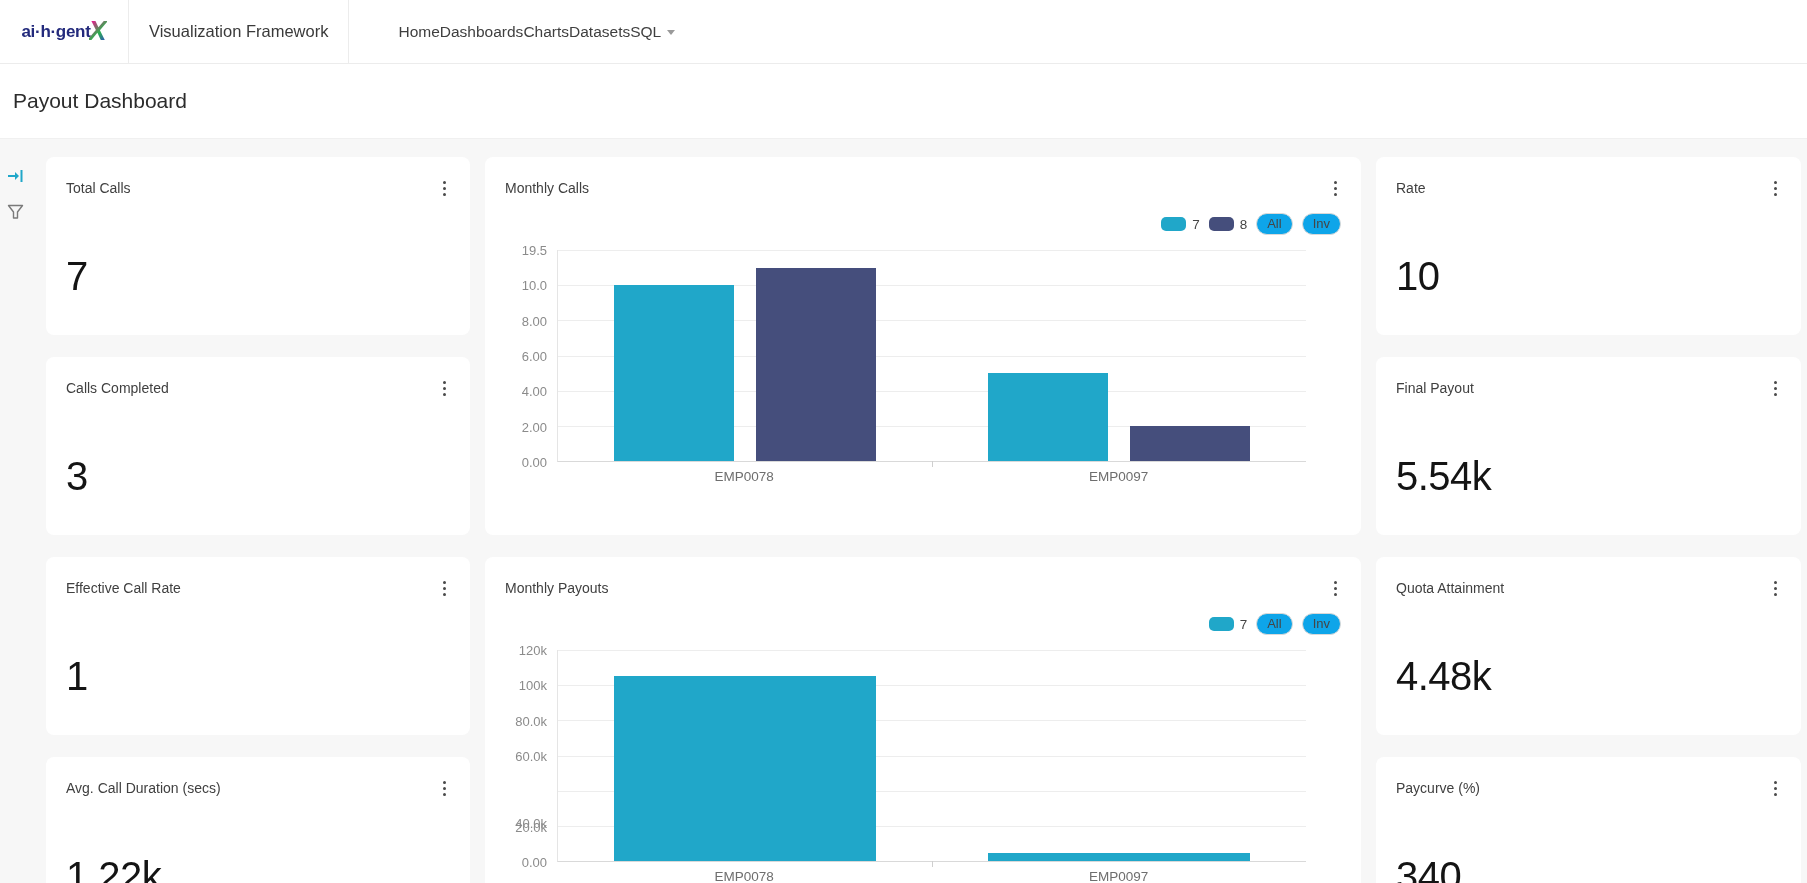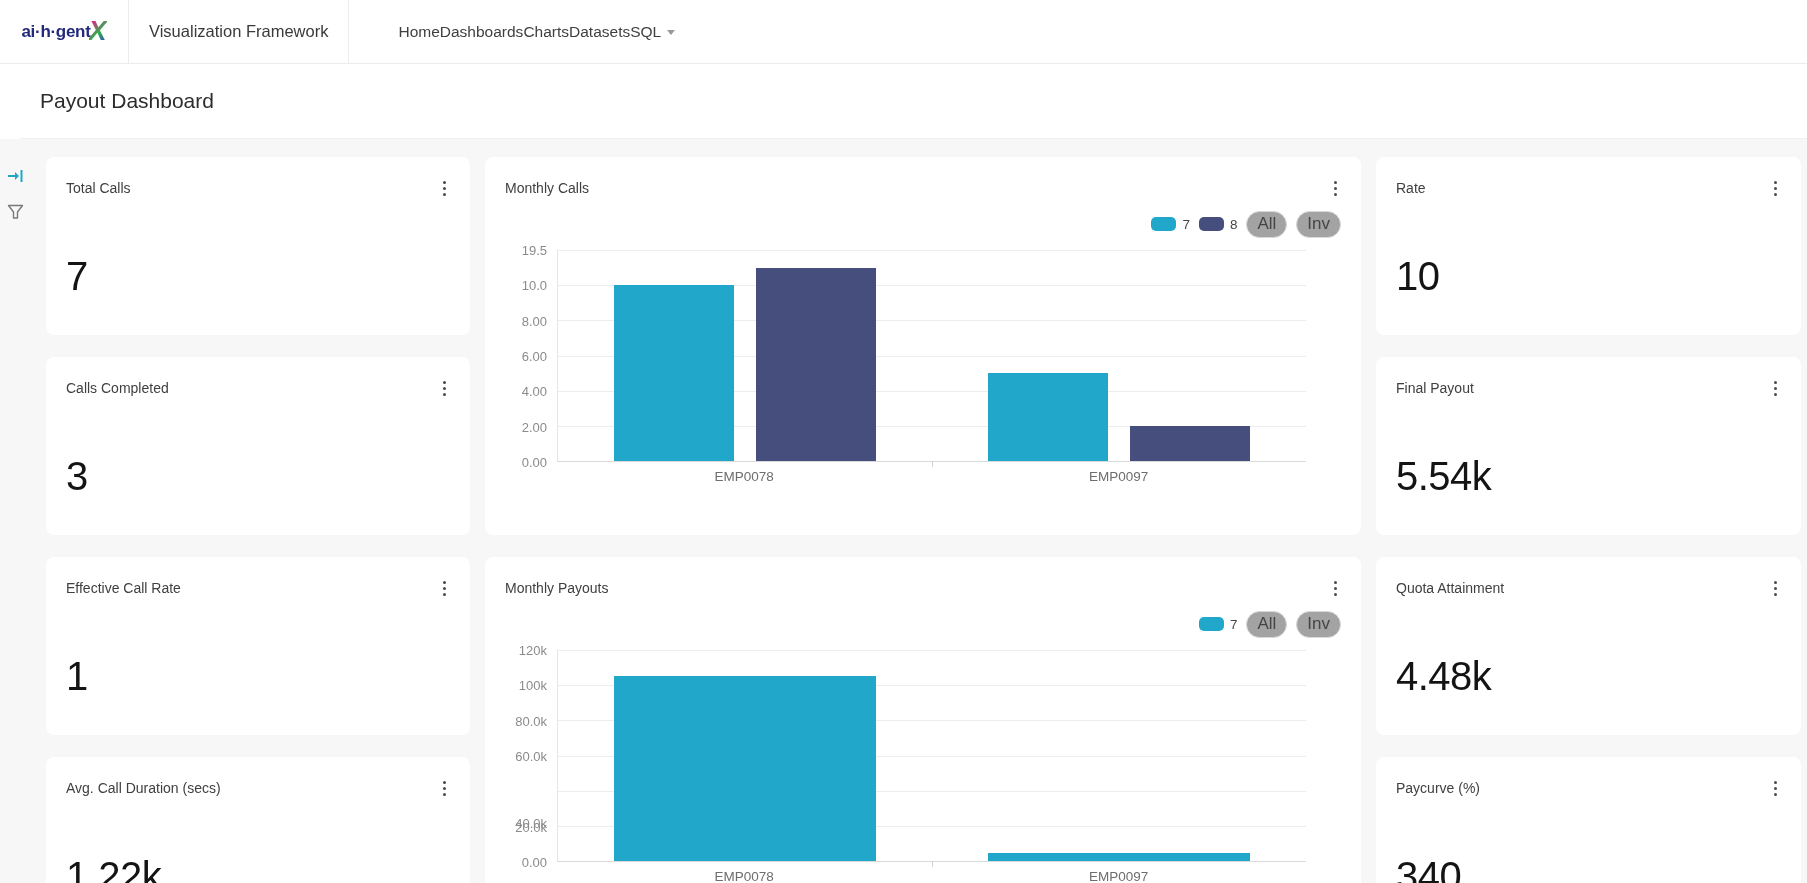--- a/index.html
+++ b/index.html
@@ -18,22 +18,22 @@
   .apptitle-box { display:flex; align-items:center; padding:0 20px;
     border-right:1px solid #ececec; }
   .apptitle { font-size:16.5px; color:#3a3a3a; }
   .nav { display:flex; align-items:center; margin-left:49px; }
   .nav-item { font-size:15.5px; color:#3f3f3f; cursor:pointer; display:flex;
     align-items:center; gap:6px; }
   .caret { width:0; height:0; border-left:4.5px solid transparent;
     border-right:4.5px solid transparent; border-top:5px solid #9a9a9a; margin-top:2px; }
 
   
-  .titlebar { height:75px; display:flex; align-items:center; padding-left:20px;
-    background:#fff; border-bottom:1px solid #f0f0f0;margin-left:20px; }
+  .titlebar { height:75px; display:flex; align-items:center; padding-left:13px;
+    background:#fff; border-bottom:1px solid #f0f0f0; }
   .page-title { font-size:21px; font-weight:500; color:#2c2c2c; }
 
   
   .content { height:744px; background:#f7f7f7; display:flex; overflow:hidden; }
   .rail { width:33px; padding-top:26px; display:flex; flex-direction:column;
     align-items:flex-start; gap:14px; padding-left:4px; }
   .rail-btn { width:22px; height:22px; display:flex; align-items:center;
     justify-content:center; cursor:pointer; background:none; border:none; }
 
   .grid { display:grid; grid-template-columns:424px 876px 425px;
@@ -47,21 +47,21 @@
   .kebab i { width:3px; height:3px; border-radius:50%; background:#4a4a4a; display:block; }
   .kpi-value { font-size:40px; font-weight:500; color:#141414; margin-top:52px;
     letter-spacing:-0.5px; }
 
   
   .legend { display:flex; justify-content:flex-end; align-items:center; gap:9px;
     margin-top:12px; height:20px; }
   .legend-item { display:flex; align-items:center; gap:6px; cursor:pointer; }
   .legend-swatch { width:25px; height:14px; border-radius:5px; }
   .legend-label { font-size:13.5px; color:#454545; }
-  .legend-pill { font-size:17px; color:#454545; background:#a3a3a3;
+  .legend-pill { font-size:13px; color:#454545; background:#0ea5e9;
     border:1px solid #d9d9d9; border-radius:999px; padding:2px 10px 3px; cursor:pointer; }
 
   .chart-area { display:flex; margin-top:16px; margin-right:35px; }
   .yaxis { width:52px; position:relative; height:212px; flex:none; }
   .ytick { position:absolute; right:10px; transform:translateY(-50%);
     font-size:13px; color:#8b8b8b; white-space:nowrap; }
   .plot { flex:1; position:relative; height:212px;
     border-left:1px solid #e5e5e5; border-bottom:1px solid #d9d9d9; }
   .gridline { position:absolute; left:0; right:0; height:1px; background:#ededed; }
   .bands { position:absolute; left:0; right:0; top:0; bottom:0; display:flex; }

